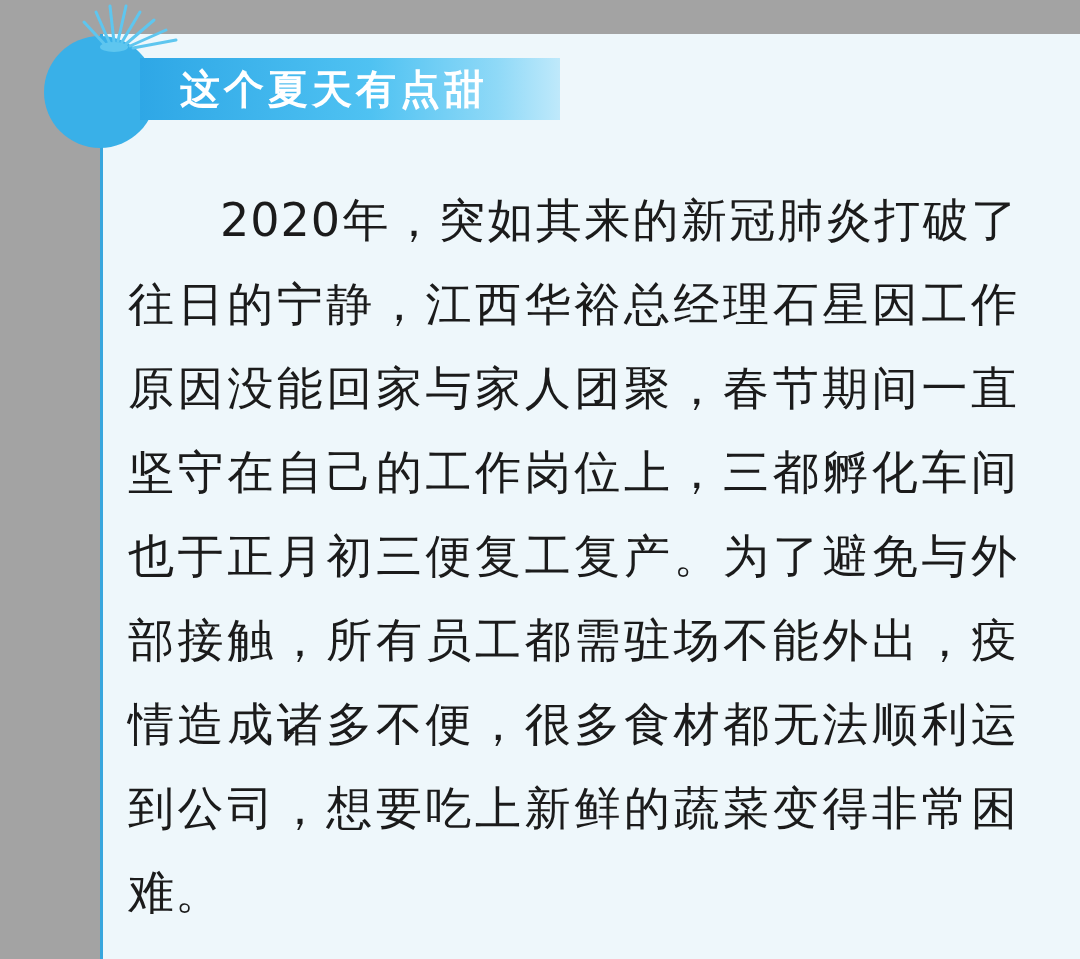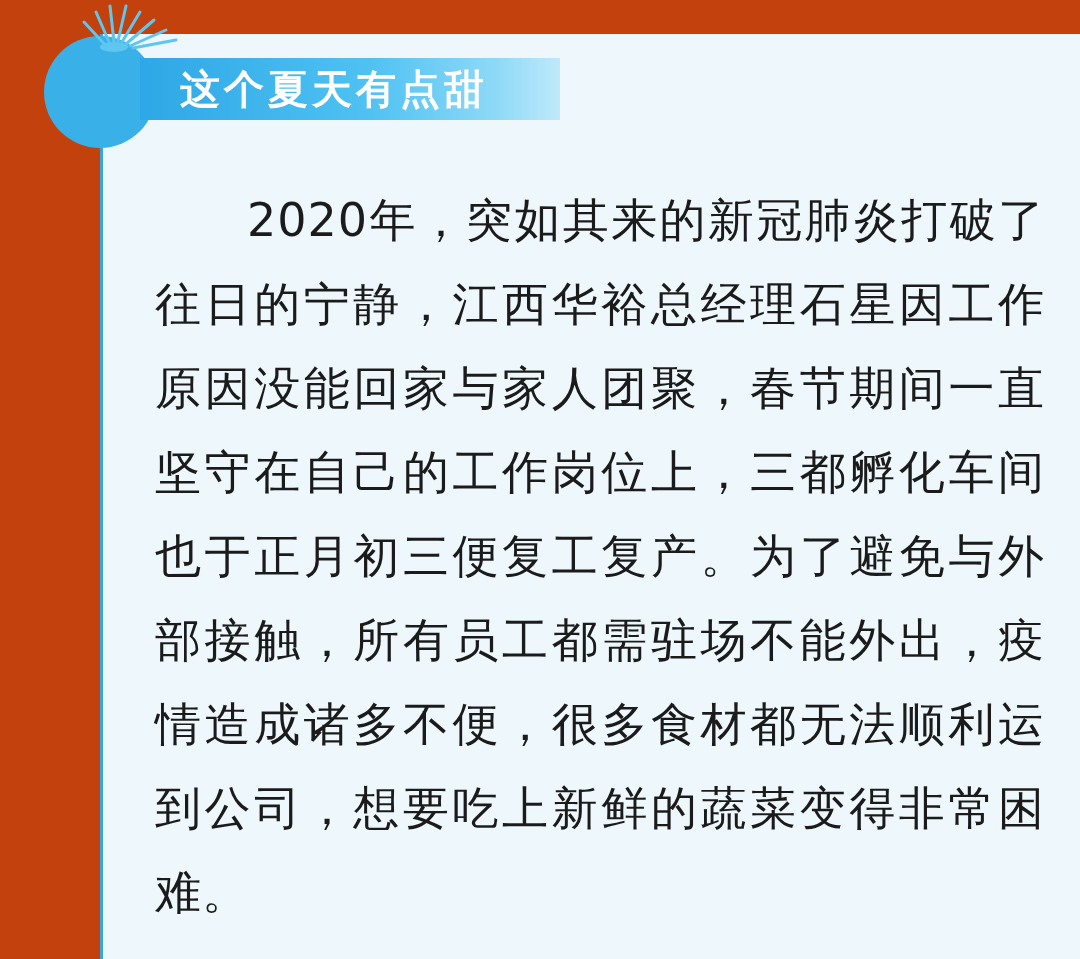--- a/index.html
+++ b/index.html
@@ -11,21 +11,21 @@
     height: 959px;
     background: #ffffff;
     font-family: "Liberation Sans", sans-serif;
     overflow: hidden;
   }
 
   .page {
     position: relative;
     width: 1080px;
     height: 959px;
-    background: #c2410c;
+    background: #a3a3a3;
     box-sizing: border-box;
   }
 
   
   .content-panel {
     position: absolute;
     left: 103px;
     top: 34px;
     width: 977px;
     height: 925px;
@@ -90,21 +90,20 @@
     left: 128px;
     top: 178px;
     width: 890px;
     color: #1b1b1b;
     font-size: 46px;
     line-height: 84px;
     letter-spacing: 1px;
     text-align: justify;
     text-indent: 92px;
     font-family: "DejaVu Sans", "Liberation Sans", sans-serif;
-    margin-left: 27px;
   }
 </style>
 </head>
 <body>
 
 <div class="page">
 
   <div class="content-panel"></div>
 
   <div class="vertical-rule"></div>

